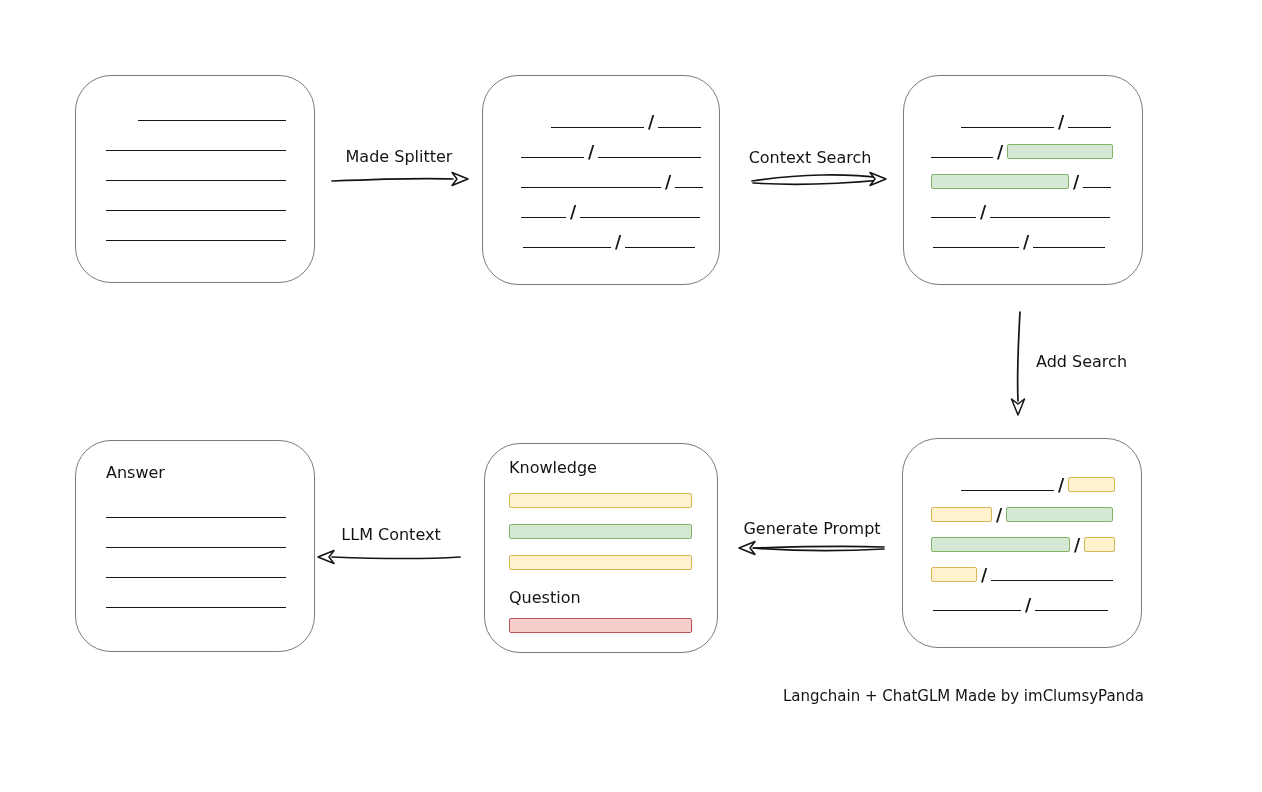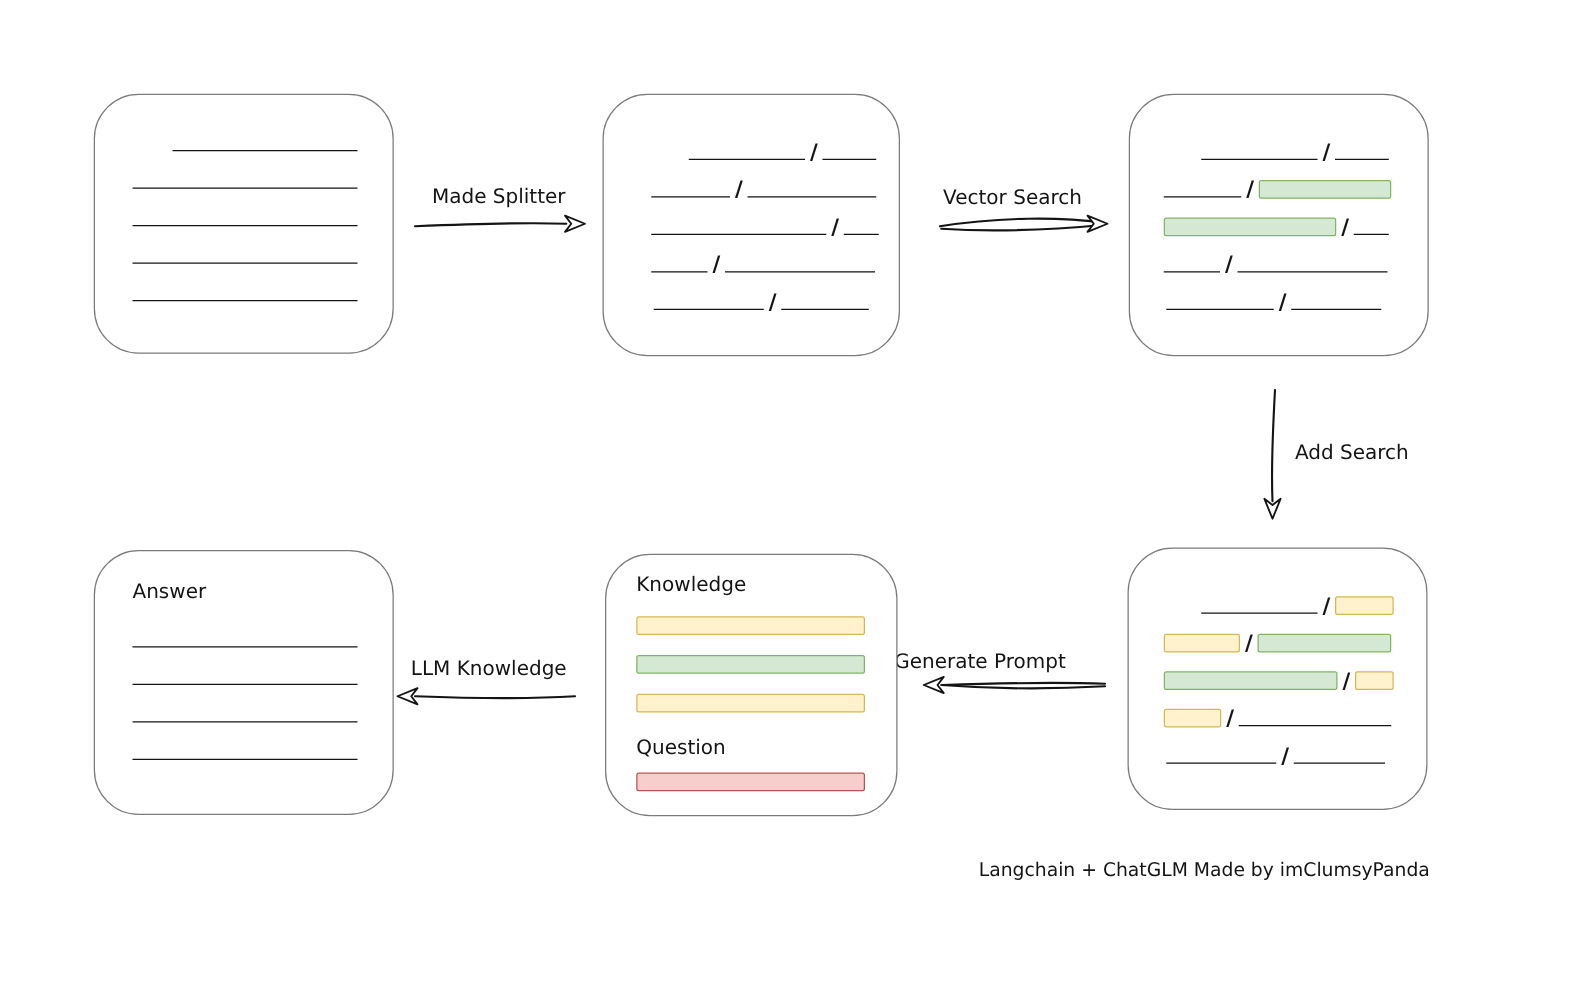--- a/index.html
+++ b/index.html
@@ -39,21 +39,21 @@
   #question-bar{margin-top:11px;}
   #question-label{margin-top:18px;}
   #box-answer .inner{padding:22px 28px 0 30px;}
   #box-answer .box-label{margin-bottom:6px;}
 
   .arrow-label{position:absolute;font-size:16px;font-weight:500;color:var(--ink);white-space:nowrap;}
   .arrow-label.centered{transform:translateX(-50%);}
   #lbl-text-splitter{left:399px;top:147px;}
   #lbl-vector-search{left:810px;top:148px;}
   #lbl-add-context{left:1036px;top:352px;transform:none;}
-  #lbl-generate-prompt{left:784px;top:519px;text-align:right;}
+  #lbl-generate-prompt{left:812px;top:519px;text-align:right;}
   #lbl-llm-response{left:391px;top:525px;}
 
   .caption{position:absolute;left:783px;top:687px;font-size:15px;font-weight:500;color:var(--ink);white-space:nowrap;}
 
   svg.arrows{position:absolute;left:0;top:0;width:1262px;height:792px;pointer-events:none;}
   svg.arrows path{stroke:var(--ink);stroke-width:1.7;fill:none;stroke-linecap:round;}
   svg.arrows path.head{fill:#ffffff;stroke-width:1.5;stroke-linejoin:round;}
 </style>
 </head>
 <body>
@@ -79,24 +79,24 @@
       <path d="M884,547 C842,545.5 800,546.5 754,548"></path>
       <path class="head" d="M739,548 L755,541.5 L750,548 L755,554.5 Z"></path>
     </g>
     <g>
       <path d="M460,557 C420,559.5 372,558.5 332,557"></path>
       <path class="head" d="M318,557 L334,550.5 L329,557 L334,563.5 Z"></path>
     </g>
   </svg>
 
   <div class="arrow-label centered" id="lbl-text-splitter">Made Splitter</div>
-  <div class="arrow-label centered" id="lbl-vector-search">Vector Search</div>
+  <div class="arrow-label centered" id="lbl-vector-search">Context Search</div>
   <div class="arrow-label" id="lbl-add-context">Add Search</div>
   <div class="arrow-label centered" id="lbl-generate-prompt">Generate Prompt</div>
-  <div class="arrow-label centered" id="lbl-llm-response">LLM Knowledge</div>
+  <div class="arrow-label centered" id="lbl-llm-response">LLM Context</div>
 
   <div class="node" id="box-document">
     <div class="rows pt15">
         <div class="seg-row" style="margin-left: 62px;">
           <div class="seg-line" style="width: 148px;"></div>
         </div>
         <div class="seg-row" style="margin-left: 30px;">
           <div class="seg-line" style="width: 180px;"></div>
         </div>
         <div class="seg-row" style="margin-left: 30px;">

